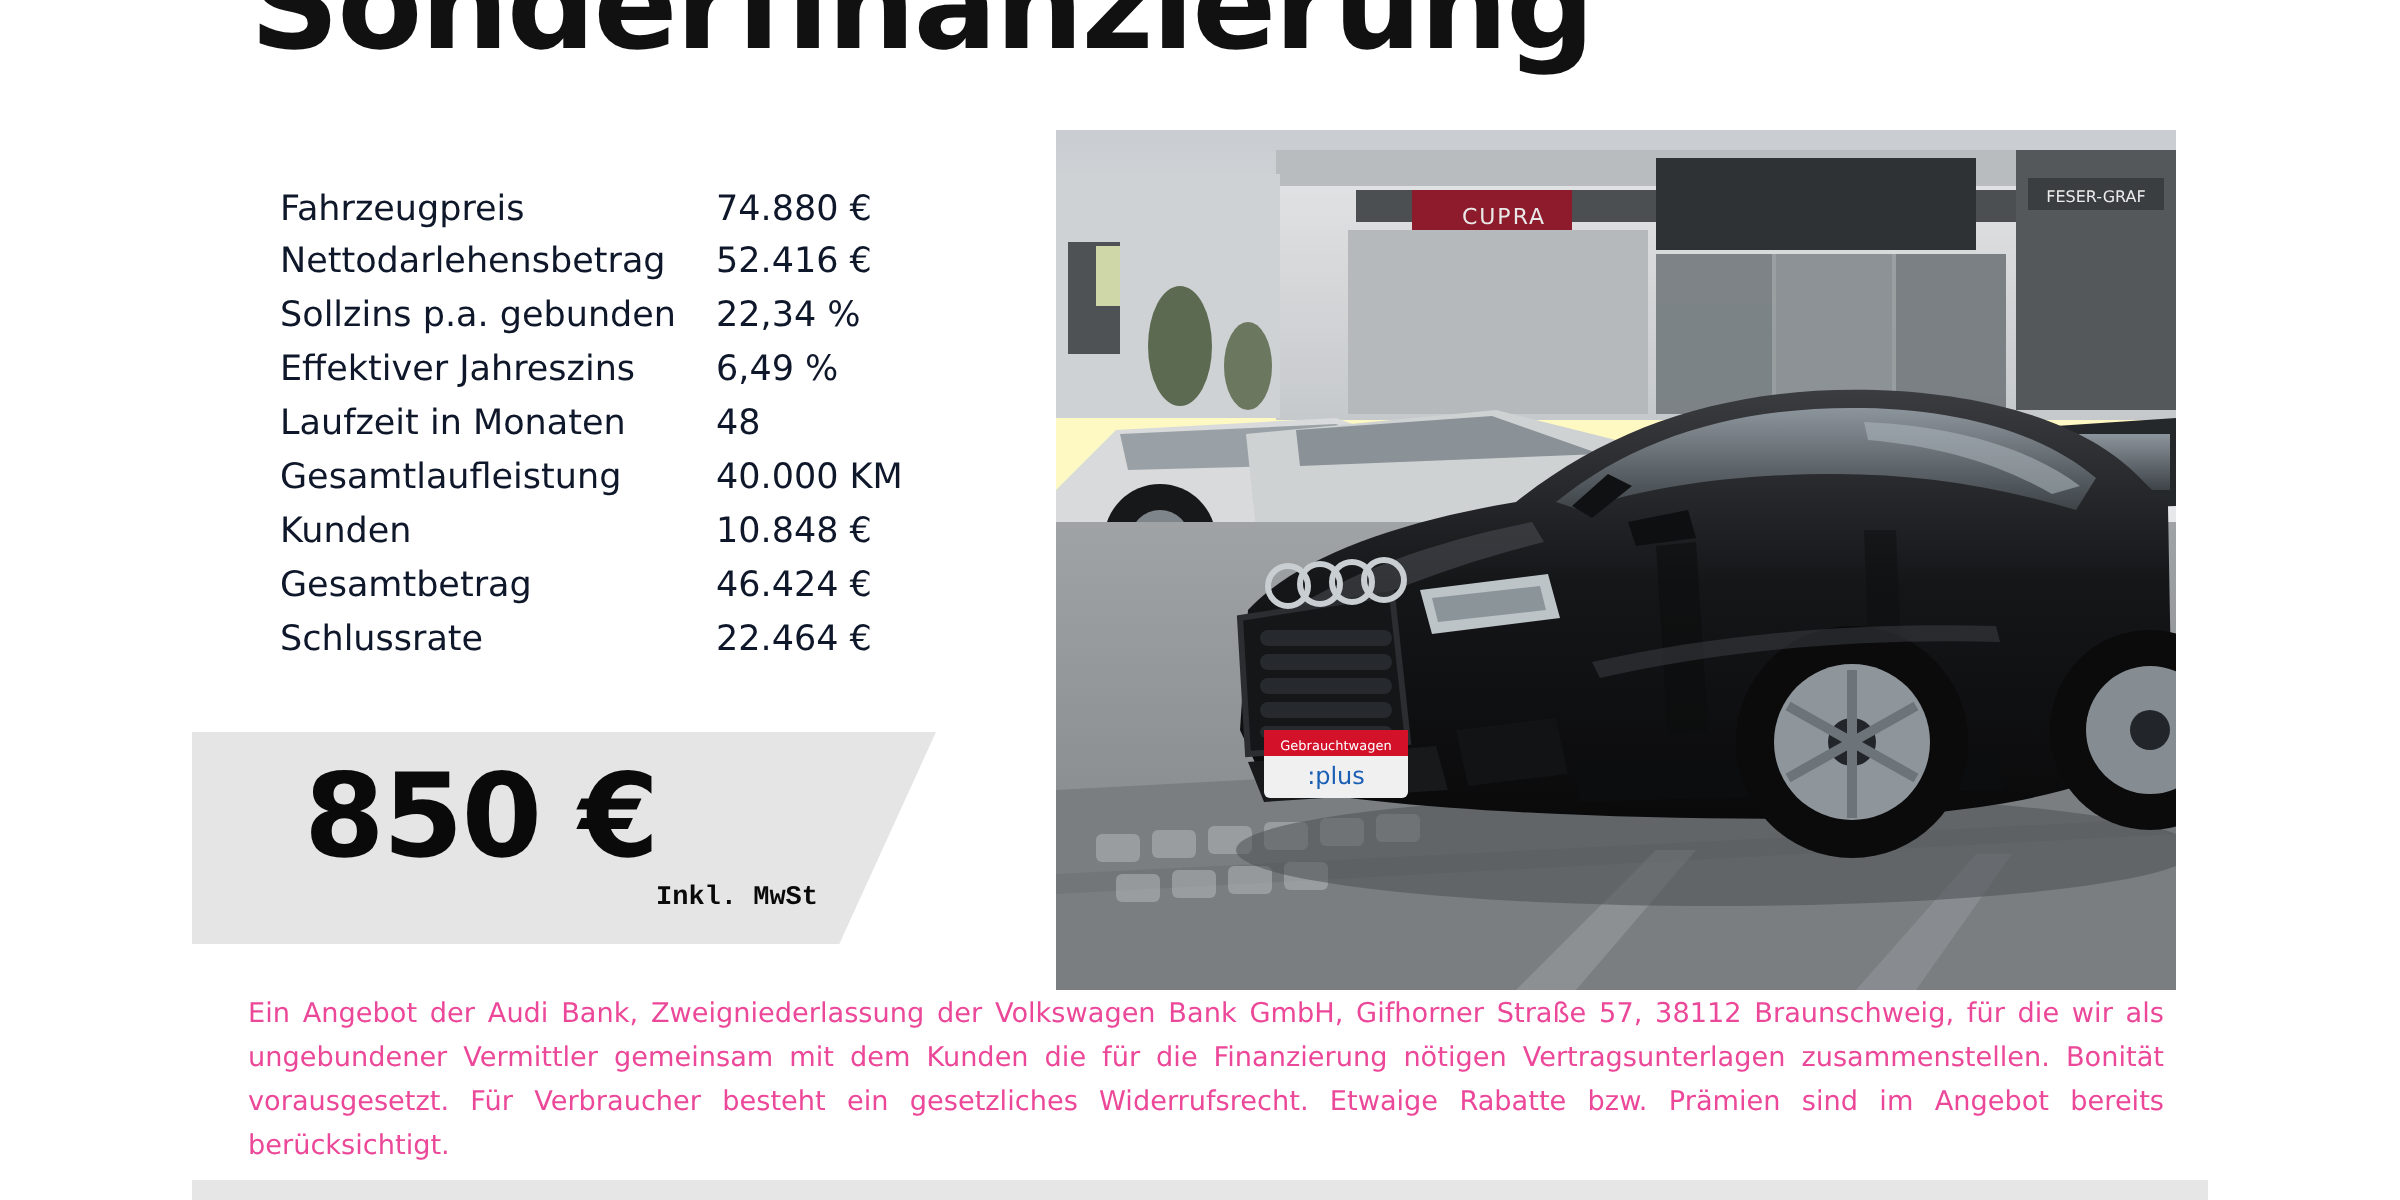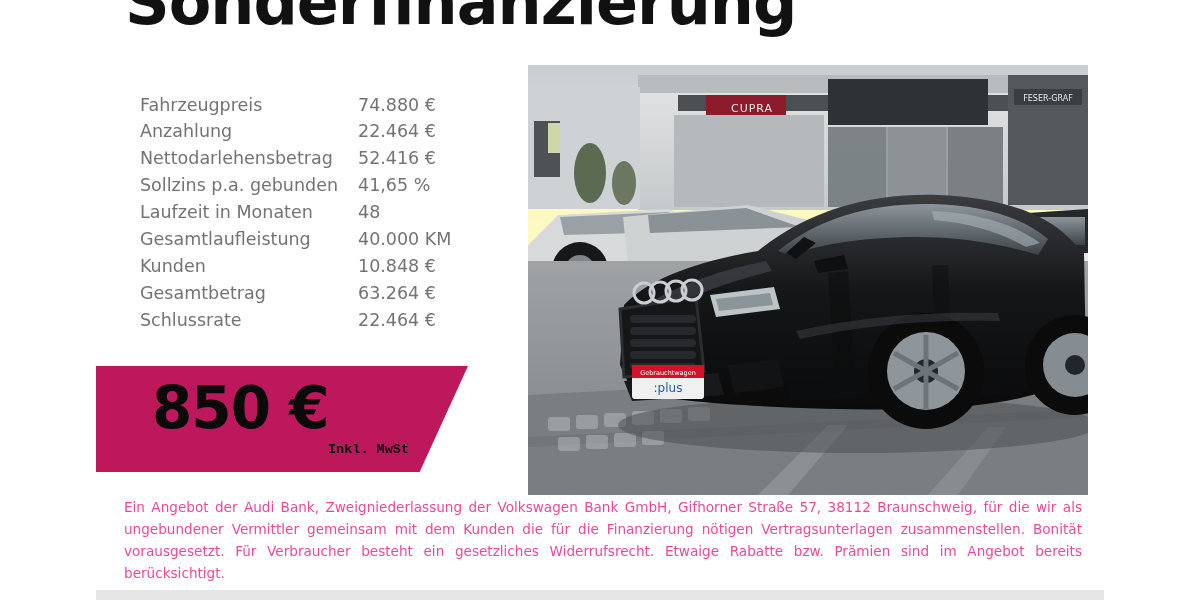--- a/index.html
+++ b/index.html
@@ -29,34 +29,34 @@
 
   
   .finance-table {
     position: absolute;
     left: 140px; top: 92px;
     width: 330px;
     border-collapse: collapse;
   }
   .finance-table td {
     font-size: 17.5px;
-    color: #737373;
+    color: #0f172a;
     padding: 2.5px 0;
     line-height: 1.25;
     white-space: nowrap;
   }
   .finance-table td.label { width: 218px; }
   .finance-table td.value { text-align: left; }
 
   
   .price-banner {
     position: absolute;
     left: 96px; top: 366px;
     width: 372px; height: 106px;
-    background: #be185d;
+    background: #e5e5e5;
     clip-path: polygon(0 0, 100% 0, 87% 100%, 0 100%);
     color: #000;
   }
   .price-amount {
     position: absolute;
     left: 56px; top: 8px;
     font-size: 58px;
     font-weight: 700;
     letter-spacing: -1px;
     color: #0a0a0a;
@@ -109,46 +109,46 @@
 
   <div class="headline">Sonderfinanzierung</div>
 
   <table class="finance-table">
     <tbody>
       <tr>
         <td class="label">Fahrzeugpreis</td>
         <td class="value">74.880 €</td>
       </tr>
       <tr>
-        <td class="label">Anzahlung</td>
-        <td class="value">22.464 €</td>
-      </tr>
-      <tr>
         <td class="label">Nettodarlehensbetrag</td>
         <td class="value">52.416 €</td>
       </tr>
       <tr>
         <td class="label">Sollzins p.a. gebunden</td>
-        <td class="value">41,65 %</td>
+        <td class="value">22,34 %</td>
+      </tr>
+      <tr>
+        <td class="label">Effektiver Jahreszins</td>
+        <td class="value">6,49 %</td>
       </tr>
       <tr>
         <td class="label">Laufzeit in Monaten</td>
         <td class="value">48</td>
       </tr>
       <tr>
         <td class="label">Gesamtlaufleistung</td>
         <td class="value">40.000 KM</td>
       </tr>
       <tr>
         <td class="label">Kunden</td>
         <td class="value">10.848 €</td>
       </tr>
       <tr>
         <td class="label">Gesamtbetrag</td>
-        <td class="value">63.264 €</td>
+        <td class="value">46.424 €</td>
       </tr>
       <tr>
         <td class="label">Schlussrate</td>
         <td class="value">22.464 €</td>
       </tr>
     </tbody>
   </table>
 
   <div class="price-banner">
     <div class="price-amount">850 €</div>

